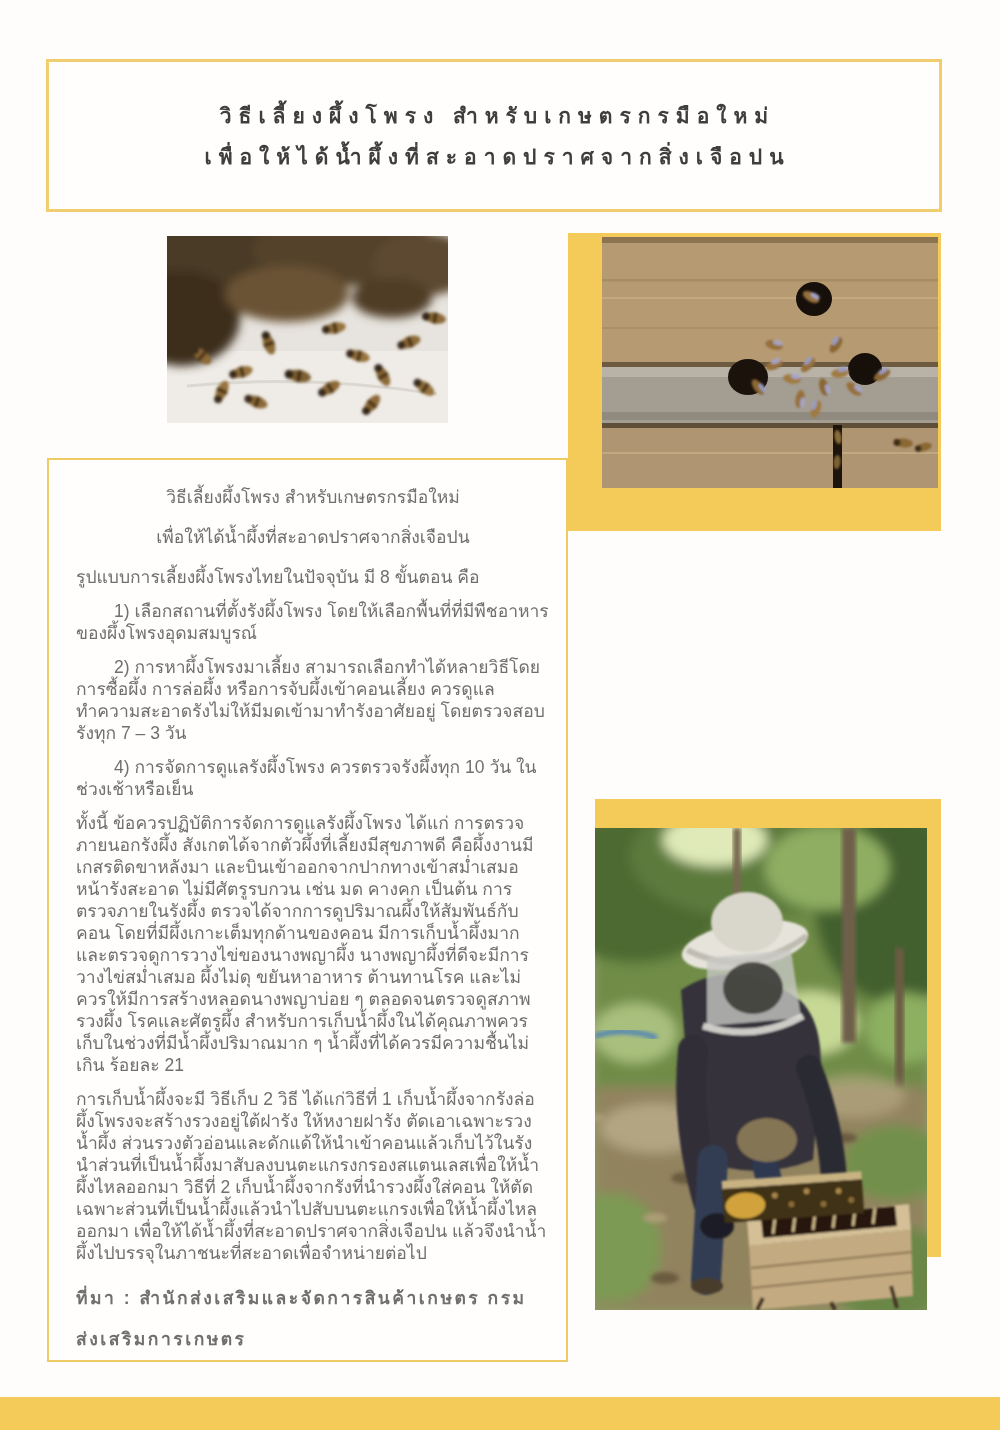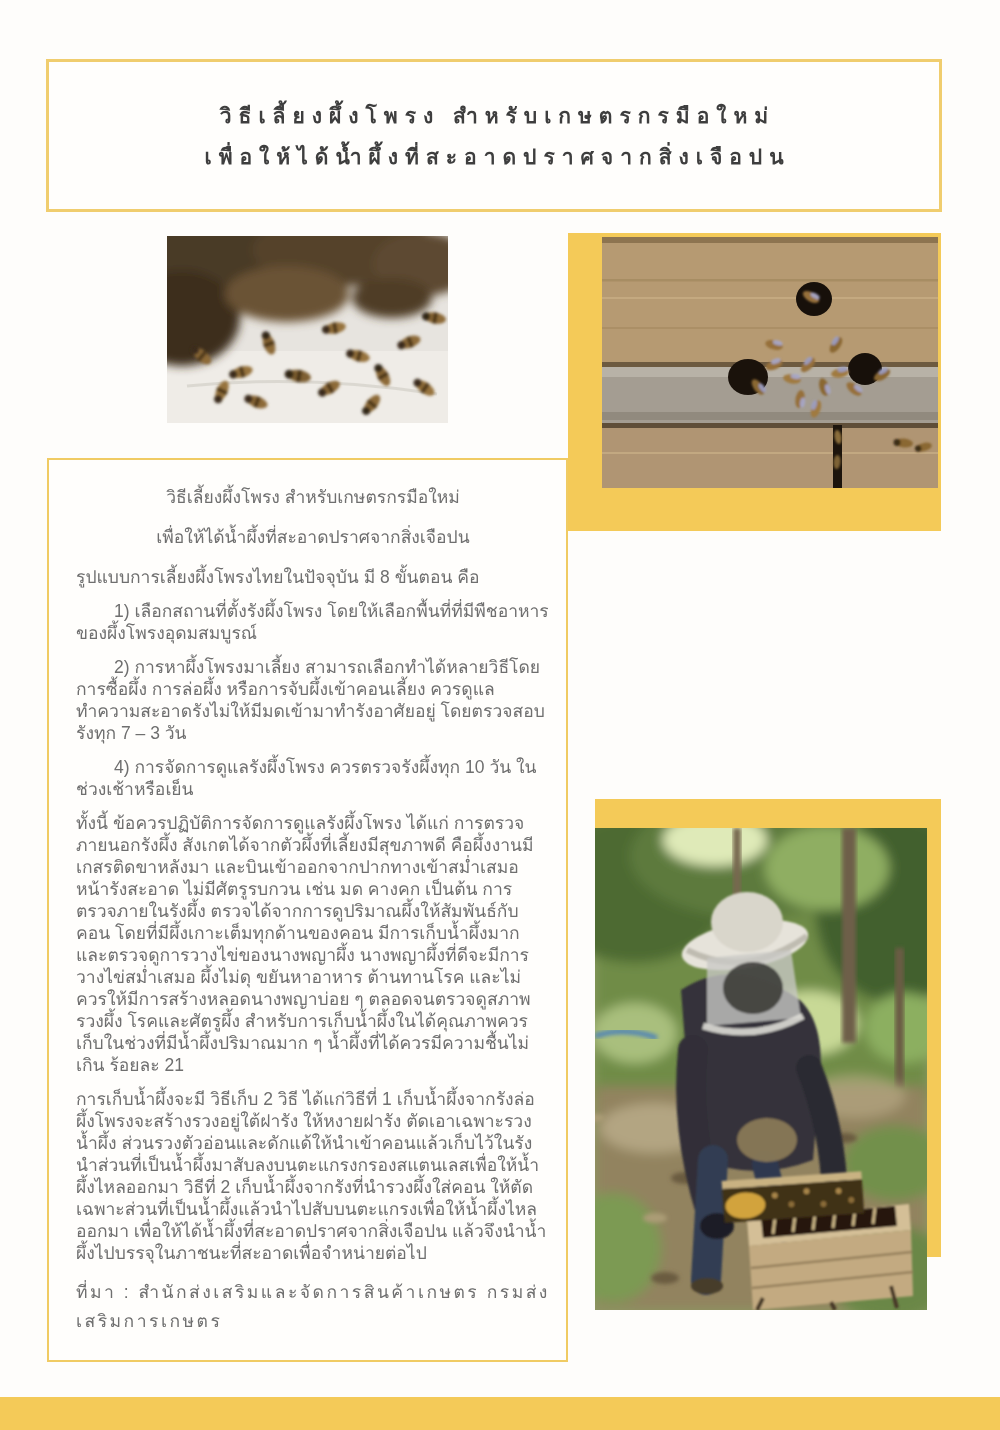--- a/index.html
+++ b/index.html
@@ -20,21 +20,21 @@
   .photo-entrance{left:602px;top:237px;width:336px;height:251px;}
   .panel-bottom{left:595px;top:799px;width:346px;height:458px;}
   .photo-beekeeper{left:595px;top:828px;width:332px;height:482px;}
   
   .textbox{position:absolute;left:47px;top:458px;width:521px;height:904px;box-sizing:border-box;
            border:2px solid #f0cb63;background:#fffefc;overflow:hidden;
            padding:26px 16px 0 27px;color:#6f6f6f;font-size:17.5px;line-height:22px;}
   .textbox p{margin:0 0 12px 0;}
   .tb-center{text-align:center;margin-bottom:18px !important;}
   .tb-indent{text-indent:38px;}
-  .tb-source{letter-spacing:2.5px;line-height:29px;margin-top:14px !important;}
+  .tb-source{letter-spacing:2.5px;line-height:41px;margin-top:14px !important;font-weight:bold;}
   
   .bottom-bar{position:absolute;left:0;top:1397px;width:1000px;height:33px;background:#f4ca58;}
 </style>
 </head>
 <body>
 
 <div class="page">
 
   <div class="title-box">
     <div class="title-line">วิธีเลี้ยงผึ้งโพรง สำหรับเกษตรกรมือใหม่</div>

